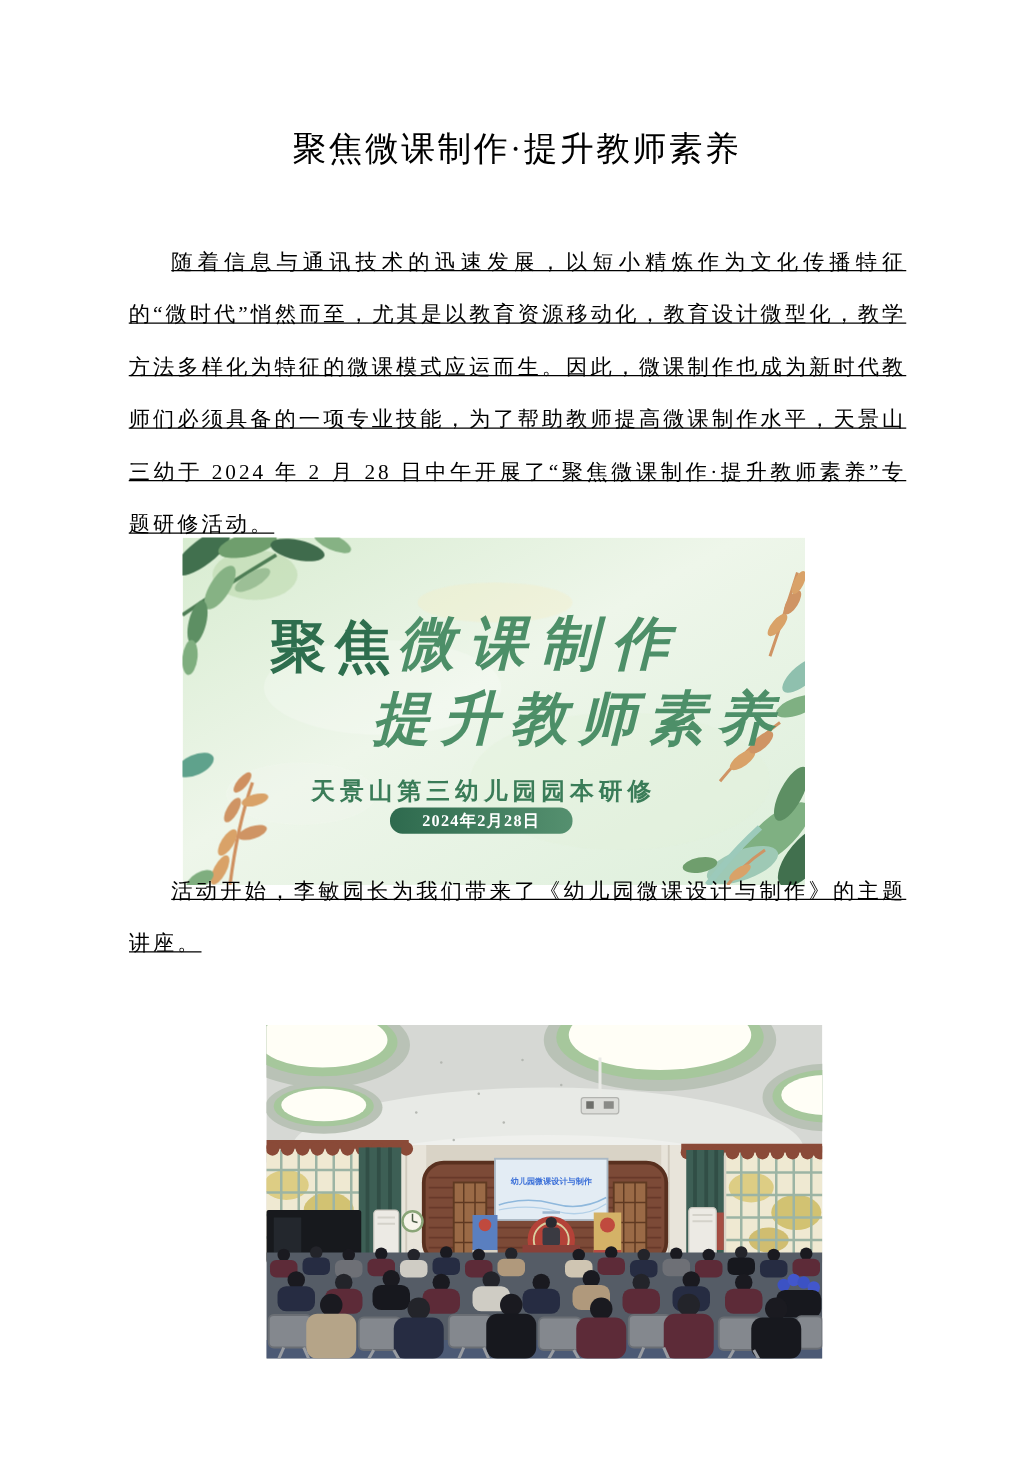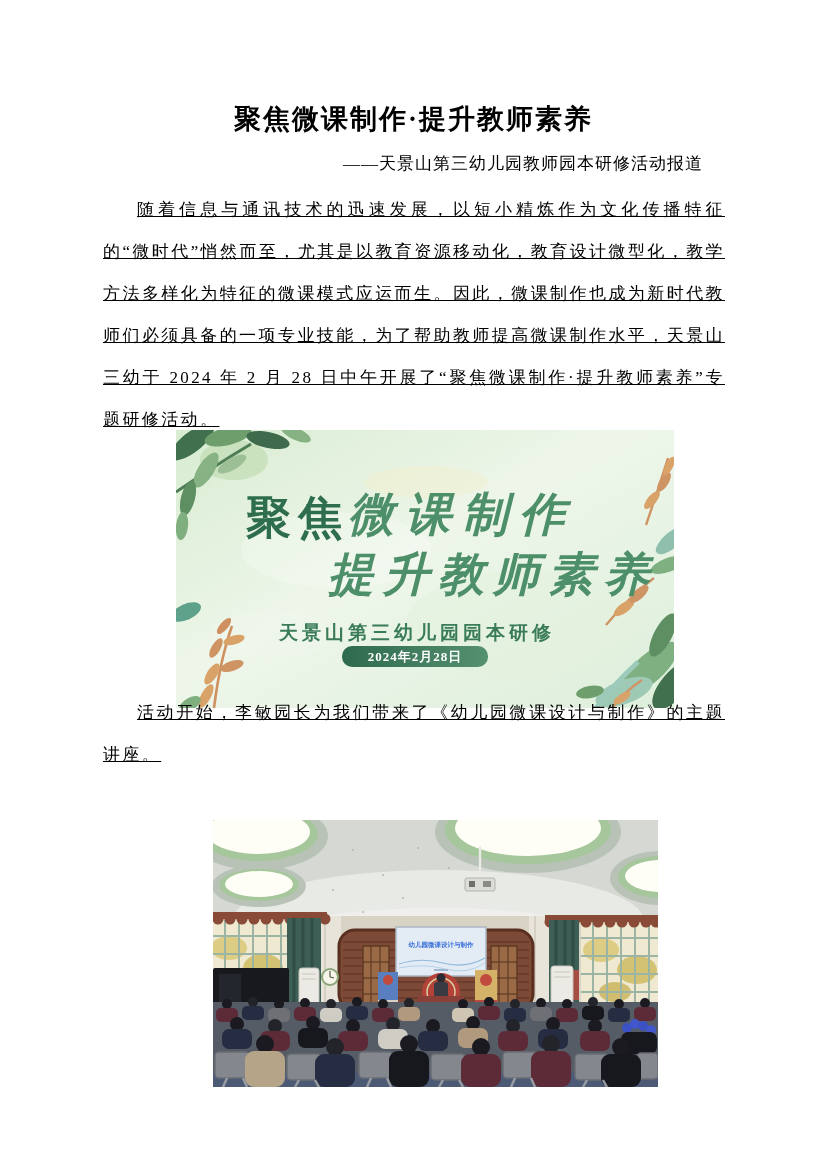--- a/index.html
+++ b/index.html
@@ -3,51 +3,50 @@
 <meta charset="utf-8">
 <style>
   html,body{margin:0;padding:0;}
   body{
     width:827px;height:1170px;background:#ffffff;position:relative;overflow:hidden;
     font-family:"Liberation Serif","DejaVu Serif",serif;color:#000;
   }
   .page{position:absolute;inset:0;}
   .doc-title{
     position:absolute;top:101px;left:0;width:827px;margin:0;
-    font-size:27px;font-weight:700;text-align:center;letter-spacing:2px;
+    font-size:27px;font-weight:400;text-align:center;letter-spacing:2px;
   }
   .doc-subtitle{
     position:absolute;top:152px;left:103px;width:620px;
     font-size:17px;text-align:right;padding-right:20px;box-sizing:border-box;
     letter-spacing:1px;
   }
   .body-para{
     position:absolute;left:103px;width:622px;margin:0;
     font-size:17px;line-height:42px;letter-spacing:2.4px;
     text-align:justify;text-indent:2em;text-decoration:underline;
   }
   .para1{top:189px;}
   .para2{top:692px;}
   .banner{
-    position:absolute;top:430px;left:176px;width:544px;height:278px;overflow:hidden;
+    position:absolute;top:430px;left:146px;width:544px;height:278px;overflow:hidden;
   }
   .photo{
     position:absolute;top:820px;left:213px;width:445px;height:267px;overflow:hidden;
   }
   svg{display:block;}
   svg text{font-family:"Liberation Serif","DejaVu Serif",serif;}
 </style>
 </head>
 <body>
 
 <div class="page">
 
   <h1 class="doc-title">聚焦微课制作·提升教师素养</h1>
 
-  <div class="doc-subtitle">——天景山第三幼儿园教师园本研修活动报道</div>
 
   <p class="body-para para1">随着信息与通讯技术的迅速发展，以短小精炼作为文化传播特征的“微时代”悄然而至，尤其是以教育资源移动化，教育设计微型化，教学方法多样化为特征的微课模式应运而生。因此，微课制作也成为新时代教师们必须具备的一项专业技能，为了帮助教师提高微课制作水平，天景山三幼于 2024 年 2 月 28 日中午开展了“聚焦微课制作·提升教师素养”专题研修活动。</p>
 
   <div class="banner">
     <svg width="498" height="278" viewBox="0 0 498 278">
       <defs>
         <linearGradient id="bnGrad" x1="0" y1="0" x2="1" y2="1">
           <stop offset="0" stop-color="#d8ecd1"></stop>
           <stop offset="0.45" stop-color="#eef6ea"></stop>
           <stop offset="1" stop-color="#ddefdb"></stop>

